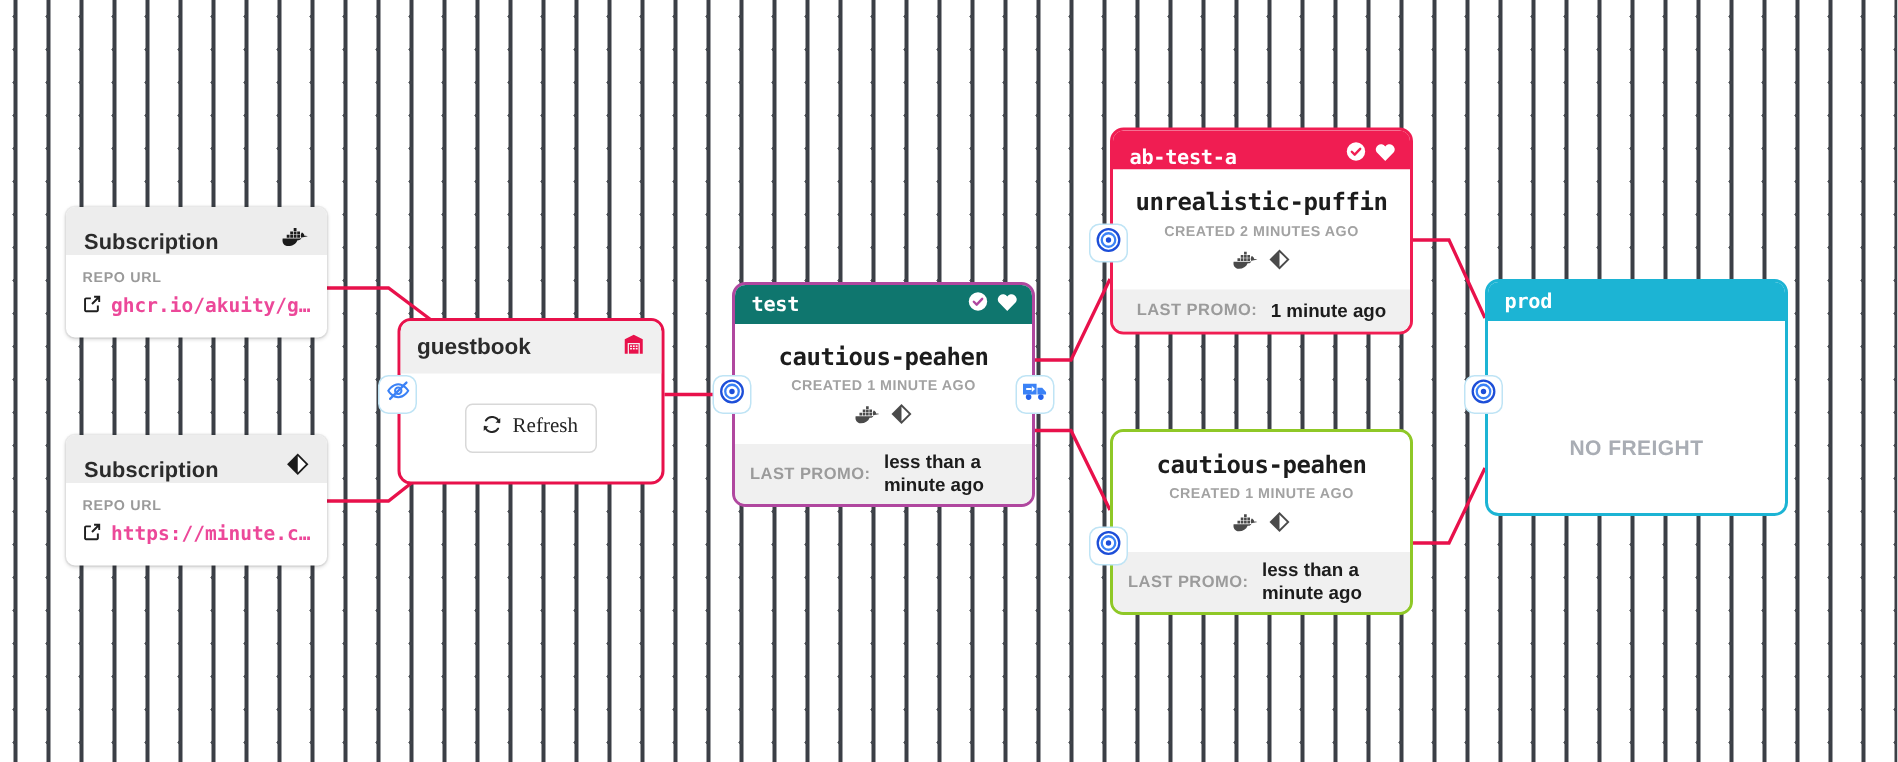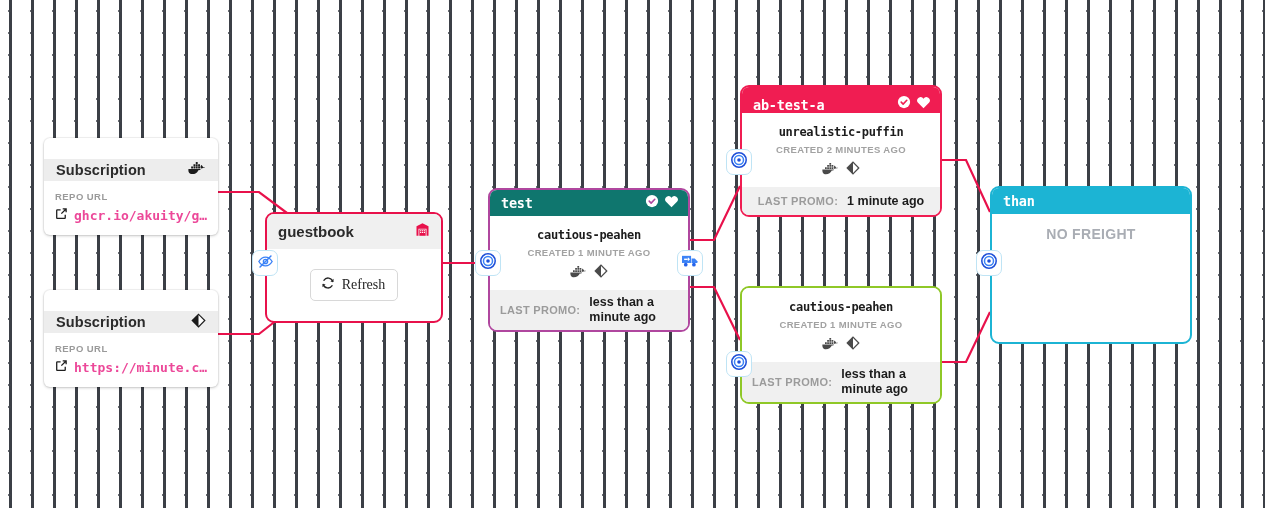--- a/index.html
+++ b/index.html
@@ -32,25 +32,24 @@
   
   .sub-card {
     position: absolute;
     width: 174px;
     background: #ffffff;
     border-radius: 6px;
     box-shadow: 0 1px 3px rgba(0,0,0,.20), 0 0 0 1px rgba(0,0,0,.045);
     overflow: hidden;
   }
   .sub-head {
-    height: 22px;
+    height: 32px;
     background: #ededed;
-    display: flex; align-items: center; justify-content: space-between;
+    display: flex; align-items: flex-end; justify-content: space-between;
     padding: 0 12px;
-    margin-top: 21px;
   }
   .sub-title { font-size: 14.5px; font-weight: 700; color: #2b2b2b; letter-spacing: .1px; }
   .sub-body { padding: 10px 11px 12px 11px; }
   .sub-label { font-size: 9.5px; font-weight: 700; color: #9a9a9a; letter-spacing: .45px; }
   .sub-url {
     display: flex; align-items: center; gap: 6px;
     margin-top: 5px;
     font-family: "DejaVu Sans Mono", monospace;
     font-size: 13px; font-weight: 700; color: #ec4899;
     white-space: nowrap; overflow: hidden;
@@ -98,21 +97,21 @@
     font-size: 13.5px; font-weight: 700; color: #ffffff; letter-spacing: -.2px;
   }
   .stage-head-icons { display: flex; align-items: center; gap: 5px; }
   .stage-body {
     background: #ffffff;
     padding: 12px 8px 8px 8px;
     text-align: center;
   }
   .freight-name {
     font-family: "DejaVu Sans Mono", monospace;
-    font-size: 12px; font-weight: 700; color: #1c1c1c; letter-spacing: -.3px;
+    font-size: 16px; font-weight: 700; color: #1c1c1c; letter-spacing: -.3px;
   }
   .freight-created {
     margin-top: 5px;
     font-size: 9.5px; font-weight: 700; color: #a2a2a2; letter-spacing: .35px;
   }
   .freight-icons { margin-top: 6px; display: flex; align-items: center; justify-content: center; gap: 7px; }
   .no-freight {
     font-size: 14px; font-weight: 700; color: #a9adb4; letter-spacing: .3px;
     text-align: center;
   }
@@ -351,24 +350,24 @@
       </div>
     </div>
     <div class="stage-foot">
       <span class="foot-label">LAST PROMO:</span>
       <span class="foot-value">less than a minute ago</span>
     </div>
   </div>
 
   <div class="stage" style="left:990px; top:186px; width:202px; height:158px; border:2px solid #1cb4d4;">
     <div class="stage-head" style="background:#1cb4d4;">
-      <span class="stage-name">than</span>
+      <span class="stage-name">prod</span>
       <span class="stage-head-icons"></span>
     </div>
-    <div class="stage-body" style="height:100px; display:flex; align-items:flex-start; justify-content:center;">
+    <div class="stage-body" style="height:100px; display:flex; align-items:flex-end; justify-content:center;">
       <div class="no-freight">NO FREIGHT</div>
     </div>
   </div>
 
   <div class="pill" style="left:252px; top:250px;">
     <span>
       <svg width="17" height="17" viewBox="0 0 20 20">
         <path fill="none" stroke="#3b82f6" stroke-width="1.6" stroke-linecap="round" d="M2.2 10S5.2 4.9 10 4.9s7.8 5.1 7.8 5.1-3 5.1-7.8 5.1S2.2 10 2.2 10z"></path>
         <circle cx="10" cy="10" r="2.5" fill="none" stroke="#3b82f6" stroke-width="1.6"></circle>
         <path stroke="#3b82f6" stroke-width="1.8" stroke-linecap="round" d="M3.6 16.4 16.4 3.6"></path>

